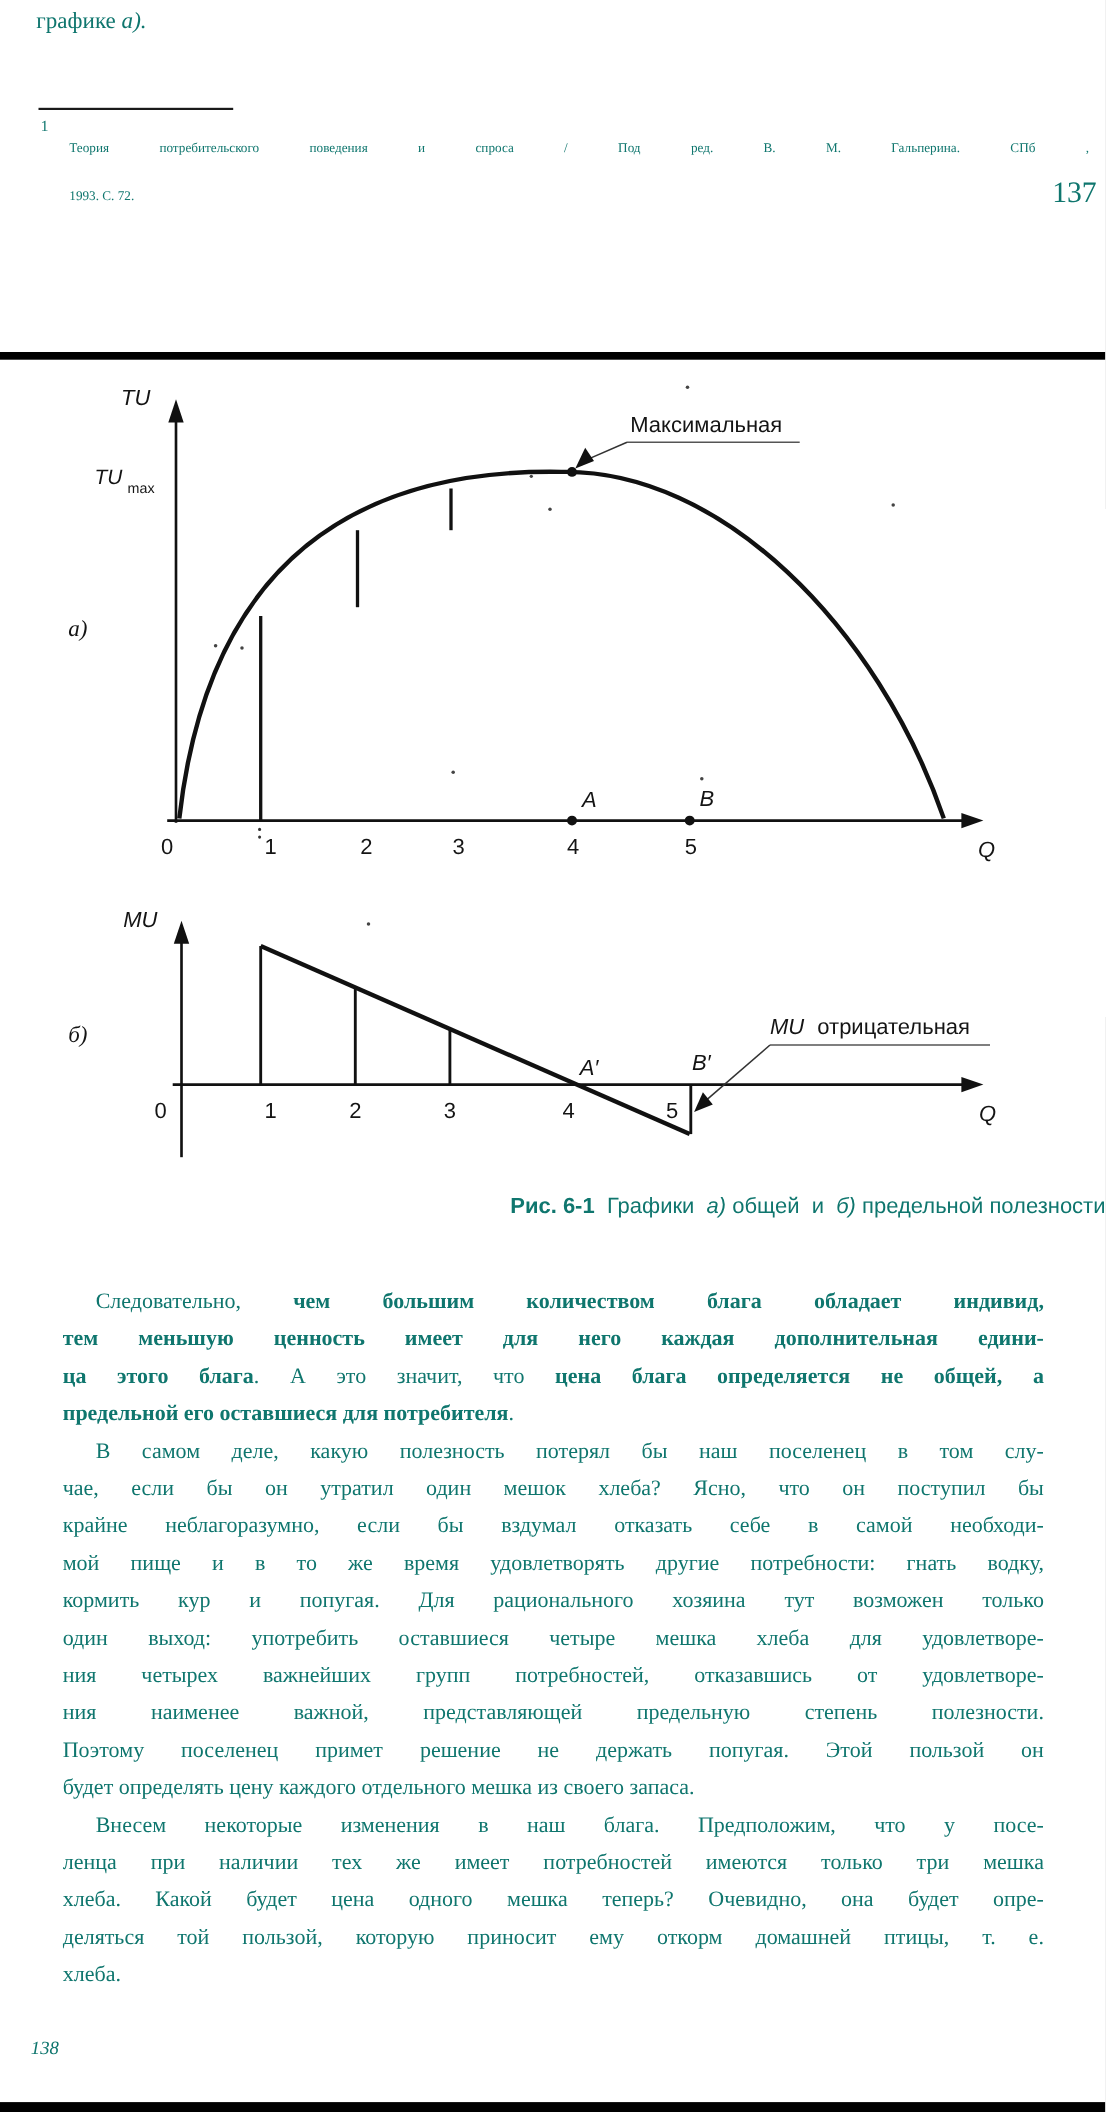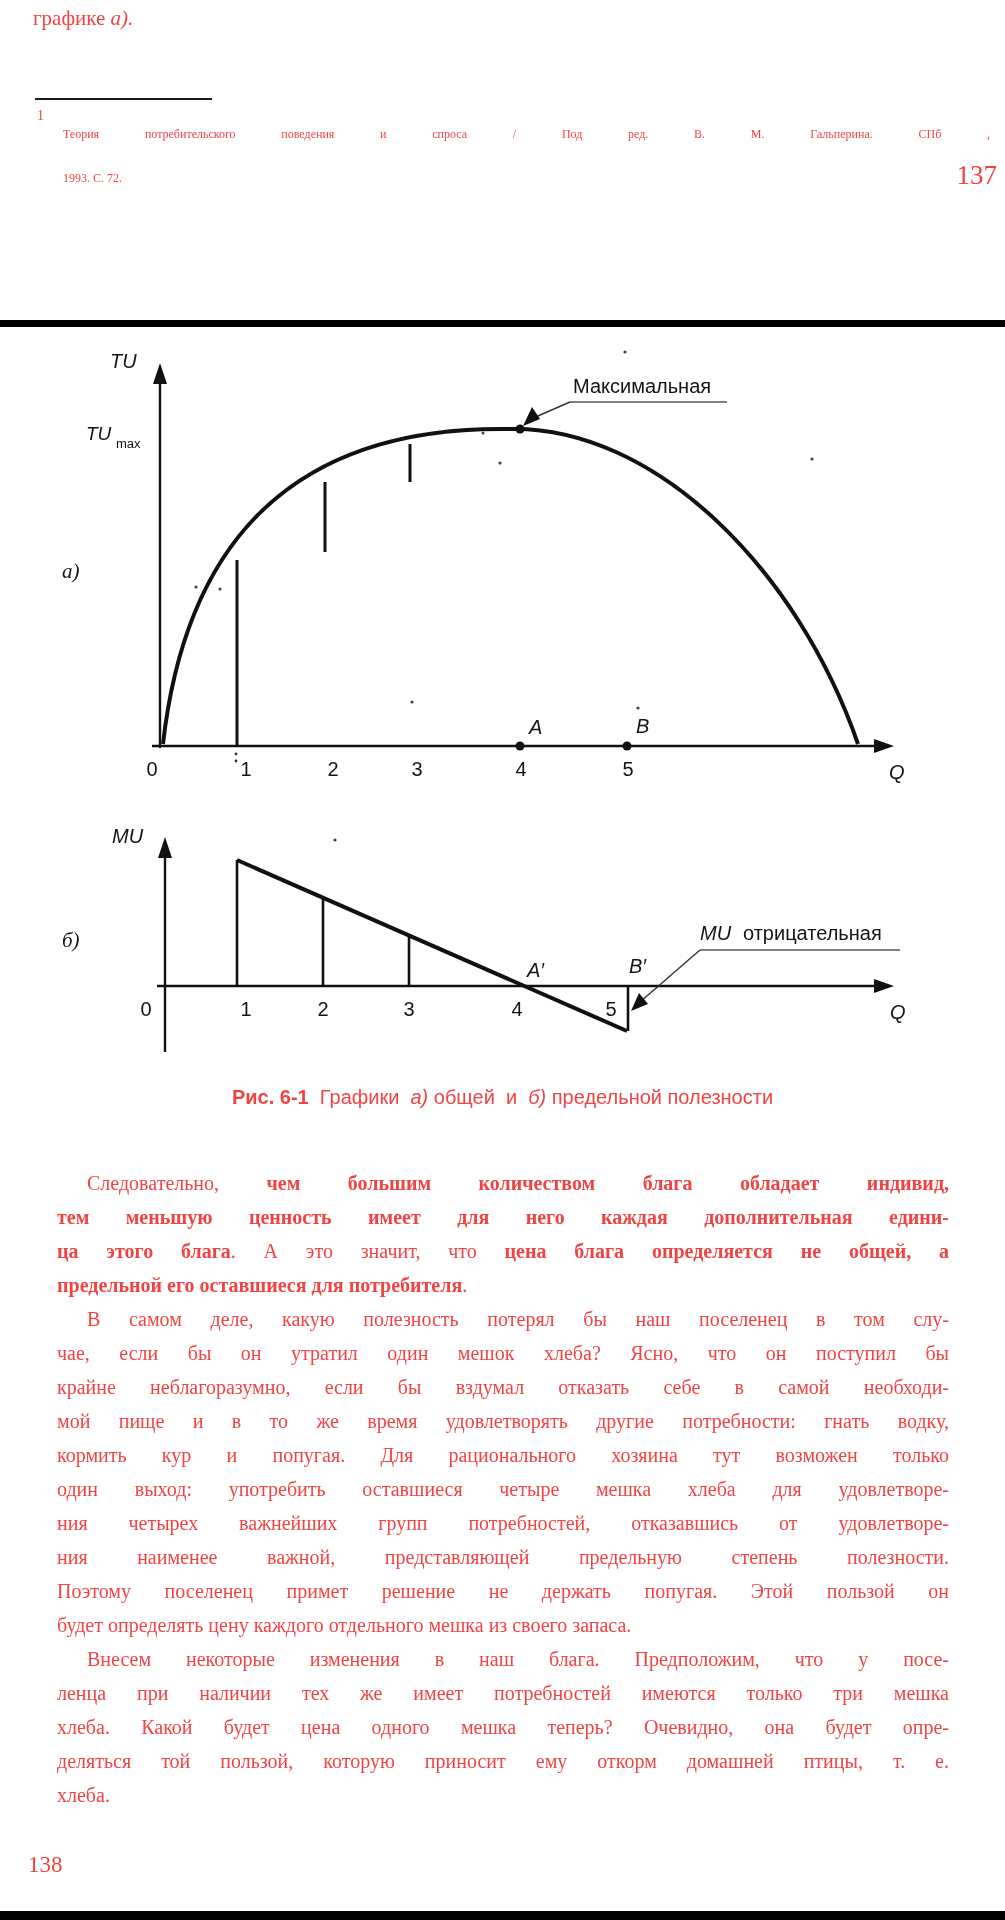--- a/index.html
+++ b/index.html
@@ -1,17 +1,17 @@
 <!DOCTYPE html>
 <html><head>
 <meta charset="utf-8">
 <style>
   html,body{margin:0;padding:0;background:#e8e8e8;}
   #page{position:relative;width:1005px;height:1920px;background:#ffffff;overflow:hidden;
-        font-family:"Liberation Serif",serif;color:#ef4444;}
+        font-family:"Liberation Serif",serif;color:#0f766e;}
   .abs{position:absolute;}
   .b{font-weight:bold;}
   .i{font-style:italic;}
   .serif{font-family:"Liberation Serif",serif;}
   .sans{font-family:"Liberation Sans",sans-serif;}
   .bar{position:absolute;left:0;width:1005px;background:#000;}
   .bline{position:relative;width:892px;font-size:20px;line-height:34px;height:34px;
          text-align:justify;text-align-last:justify;overflow:hidden;white-space:nowrap;}
   .bline.last{text-align-last:left;}
   .bline.ind{text-indent:30px;}
@@ -128,21 +128,21 @@
     <text class="fit" x="527" y="647">A′</text>
     <text class="fit" x="629" y="643">B′</text>
 
     <text class="fit" x="700" y="610">MU</text>
     <text class="flab" x="743" y="610">отрицательная</text>
     <line x1="700" y1="620" x2="900" y2="620" stroke="#555" stroke-width="1.4"></line>
     <line x1="700" y1="620" x2="640" y2="672" stroke="#333" stroke-width="1.4"></line>
     <polygon points="631,681 648,674 639,663" fill="#111"></polygon>
   </svg>
 
-  <div class="abs sans" style="left:0;right:0;top:1086px;text-align:center;font-size:20px;"><span class="b">Рис. 6-1</span><span>&nbsp; Графики &nbsp;</span><span class="i">а)</span><span> общей &nbsp;и&nbsp; </span><span class="i">б)</span><span> предельной полезности</span></div>
+  <div class="abs sans" style="left:0;right:0;top:1086px;text-align:right;font-size:20px;"><span class="b">Рис. 6-1</span><span>&nbsp; Графики &nbsp;</span><span class="i">а)</span><span> общей &nbsp;и&nbsp; </span><span class="i">б)</span><span> предельной полезности</span></div>
 
   <div class="abs serif" id="body-text" style="left:57px;top:1166px;width:892px;">
       <div class="bline ind"><span>Следовательно, </span><span class="b">чем большим количеством блага обладает индивид,</span></div>
       <div class="bline"><span class="b">тем меньшую ценность имеет для него каждая дополнительная едини-</span></div>
       <div class="bline"><span class="b">ца этого блага</span><span>. А это значит, что </span><span class="b">цена блага определяется не общей, а</span></div>
       <div class="bline last"><span class="b">предельной его оставшиеся для потребителя</span><span>.</span></div>
       <div class="bline ind"><span>В самом деле, какую полезность потерял бы наш поселенец в том слу-</span></div>
       <div class="bline"><span>чае, если бы он утратил один мешок хлеба? Ясно, что он поступил бы</span></div>
       <div class="bline"><span>крайне неблагоразумно, если бы вздумал отказать себе в самой необходи-</span></div>
       <div class="bline"><span>мой пище и в то же время удовлетворять другие потребности: гнать водку,</span></div>
@@ -152,17 +152,17 @@
       <div class="bline"><span>ния наименее важной, представляющей предельную степень полезности.</span></div>
       <div class="bline"><span>Поэтому поселенец примет решение не держать попугая. Этой пользой он</span></div>
       <div class="bline last"><span>будет определять цену каждого отдельного мешка из своего запаса.</span></div>
       <div class="bline ind"><span>Внесем некоторые изменения в наш блага. Предположим, что у посе-</span></div>
       <div class="bline"><span>ленца при наличии тех же имеет потребностей имеются только три мешка</span></div>
       <div class="bline"><span>хлеба. Какой будет цена одного мешка теперь? Очевидно, она будет опре-</span></div>
       <div class="bline"><span>деляться той пользой, которую приносит ему откорм домашней птицы, т. е.</span></div>
       <div class="bline last"><span>хлеба.</span></div>
     </div>
 
-  <div class="abs serif" style="left:28px;top:1852px;font-size:23px;">138</div>
+  <div class="abs serif" style="left:28px;top:1852px;font-size:17px;font-style:italic;">138</div>
 
   <div class="bar" style="top:1911px;height:9px;"></div>
 
 </div>
 
 </body></html>

